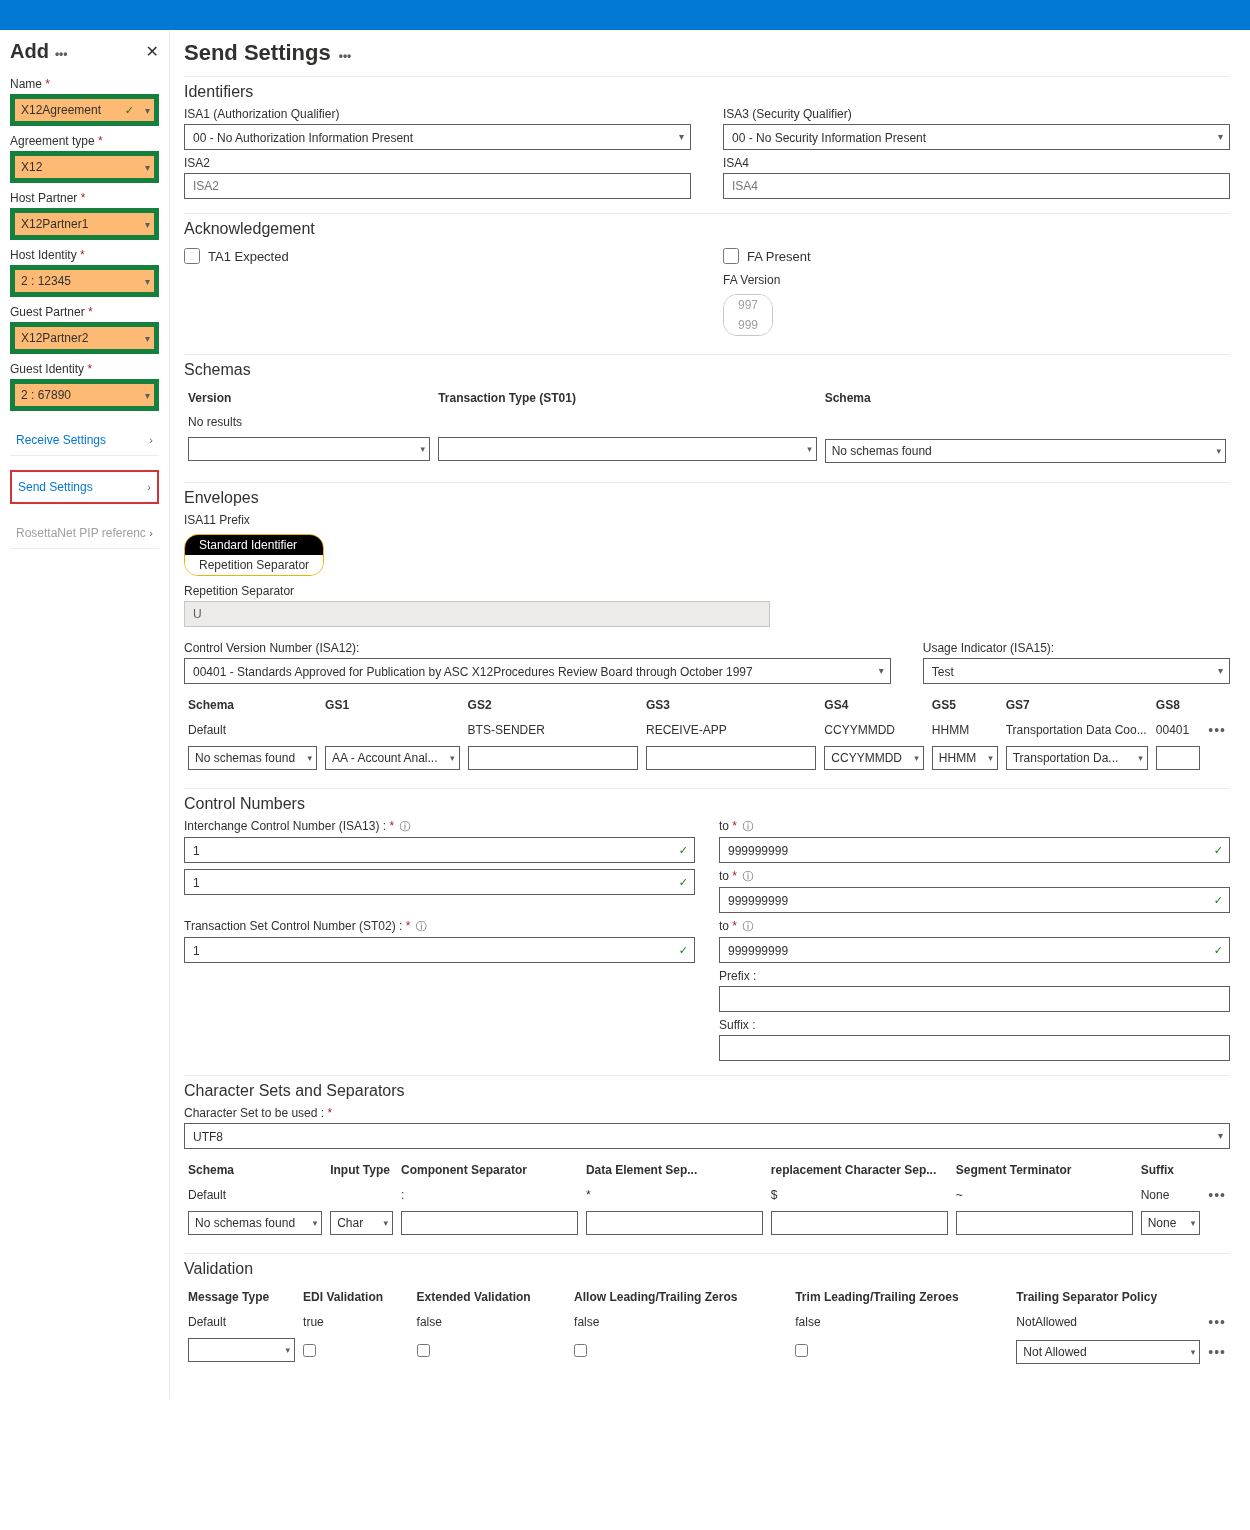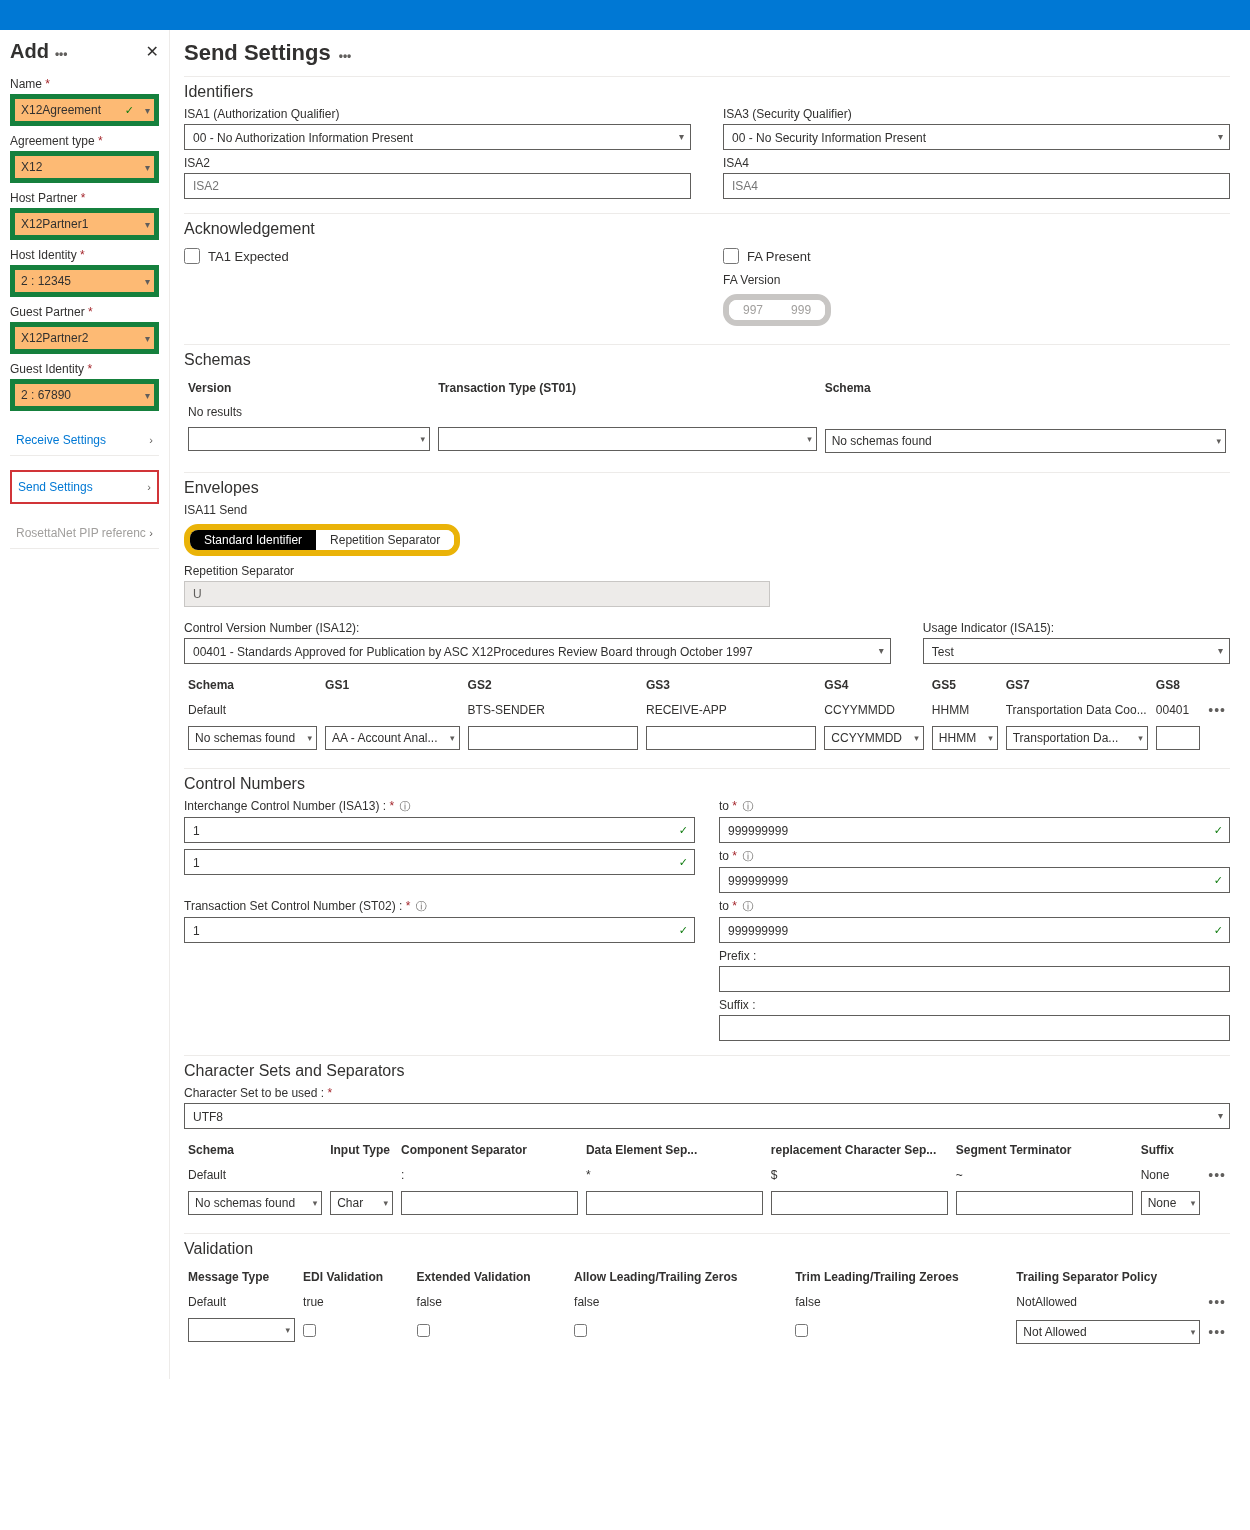--- a/index.html
+++ b/index.html
@@ -29,21 +29,21 @@
 .row { display: flex; gap: 32px; }
 .col { flex: 1; }
 .sub-label { font-size: 12px; margin-bottom: 3px; display:block; }
 .dropdown, .text-input { width: 100%; border: 1px solid #605e5c; padding: 4px 22px 4px 8px; font-size: 12px; background:#fff; position:relative; height:26px; line-height:18px; }
 .dropdown .chev { position:absolute; right:6px; top:50%; transform:translateY(-50%); font-size:10px; color:#605e5c; }
 .text-input { padding-right:8px; }
 .text-input.disabled { background:#edebe9; border-color:#c8c6c4; color:#605e5c; }
 .cb { display:inline-flex; align-items:center; gap:8px; font-size:13px; margin-top:4px;}
 .cb input { width:16px; height:16px; }
 
-.pill-group { display:inline-flex; border:6px solid #eab308; border-radius:14px; overflow:hidden; margin:4px 0;}
+.pill-group { display:inline-flex; border:1px solid #eab308; border-radius:14px; overflow:hidden; margin:4px 0;flex-direction:column;}
 .pill { padding:3px 14px; font-size:12px; cursor:pointer; background:#fff; color:#323130;}
 .pill.active { background:#000000; color:#fff; }
 .pill-group.fa { border-color:#c8c6c4; }
 .pill-group.fa .pill { color:#a19f9d; }
 
 .tbl { width:100%; border-collapse:collapse; font-size:12px; }
 .tbl th { text-align:left; font-weight:600; padding:6px 4px; }
 .tbl td { padding:4px 4px; vertical-align:middle; }
 .mini-drop { border:1px solid #605e5c; padding:3px 20px 3px 6px; font-size:12px; position:relative; background:#fff; display:inline-block; width:100%; height:24px; line-height:16px; cursor:pointer;}
 .mini-drop .chev { position:absolute; right:4px; top:50%; transform:translateY(-50%); font-size:9px; color:#605e5c;}
@@ -187,21 +187,21 @@
           <td><div class="mini-drop"><span class="chev">▾</span></div></td>
           <td><div class="mini-drop"><span class="chev">▾</span></div></td>
           <td style="width:180px;"><div class="mini-drop"><span>No schemas found</span><span class="chev">▾</span></div></td>
         </tr>
       </tbody>
         </table>
     </div>
 
     <div class="section">
       <span class="section-label">Envelopes</span>
-      <span class="sub-label">ISA11 Send</span>
+      <span class="sub-label">ISA11 Prefix</span>
       <div class="pill-group">
         <div class="pill active">Standard Identifier</div>
         <div class="pill">Repetition Separator</div>
       </div>
       <div style="margin-top:4px;">
         <span class="sub-label">Repetition Separator</span>
         <input class="text-input disabled" style="width: 56%;" disabled="" value="U">
       </div>
 
       <div class="row" style="margin-top:14px;">

